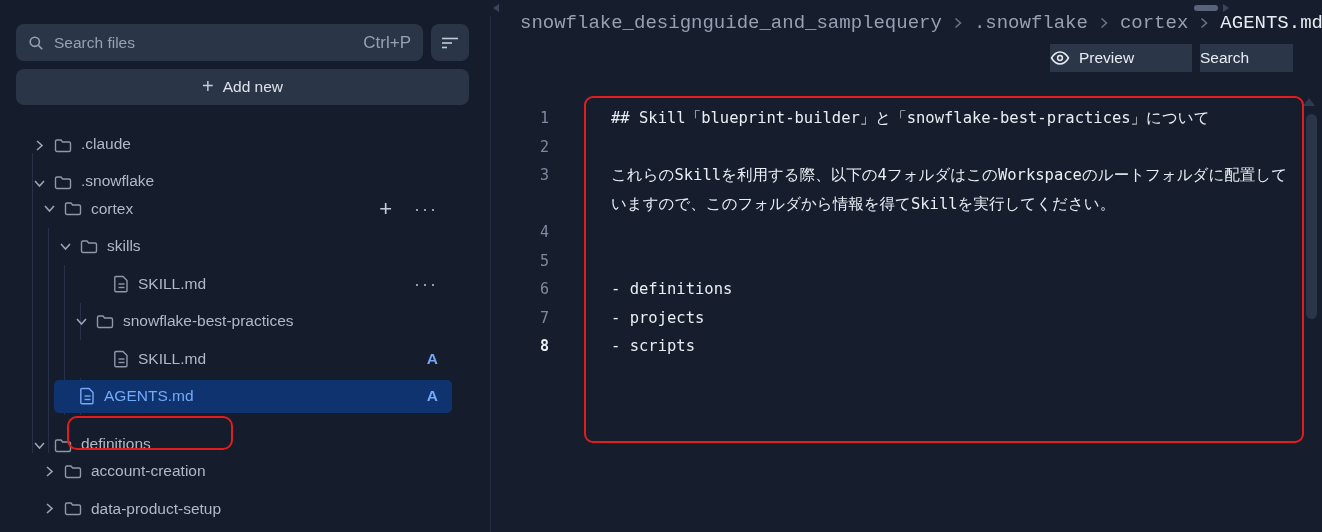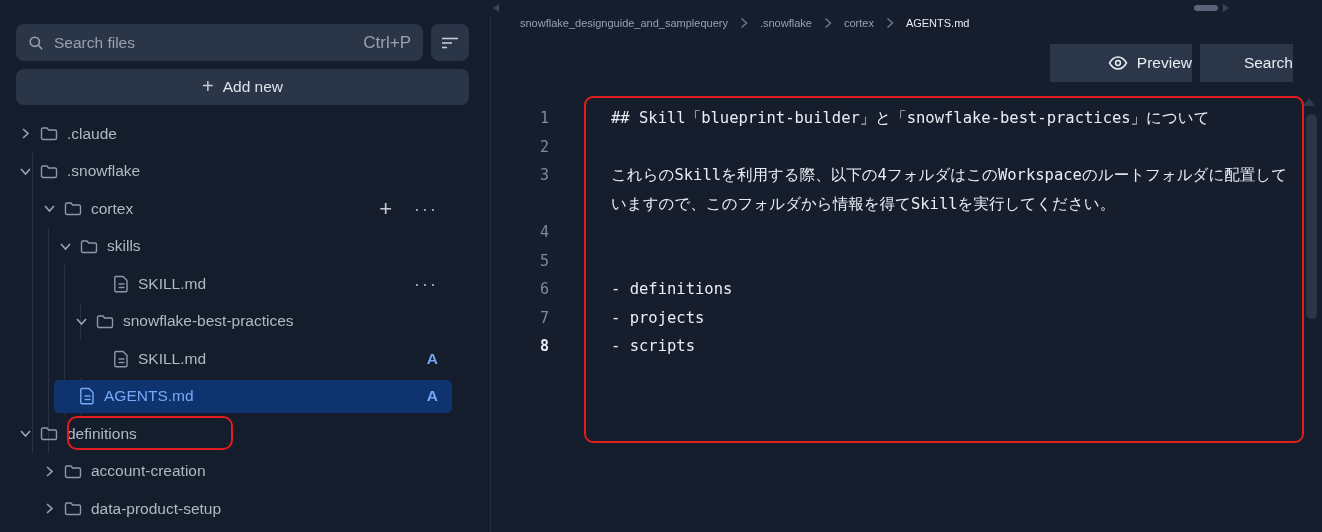--- a/index.html
+++ b/index.html
@@ -25,51 +25,51 @@
   .icon-btn { width:38px; height:37px; background:#2a3547; border-radius:8px; display:flex; align-items:center; justify-content:center; }
 
   .addnew-btn { position:absolute; top:53px; left:16px; right:21px; height:36px; background:#2a3547; border-radius:8px;
     display:flex; align-items:center; justify-content:center; gap:9px; color:#dde2ea; font-size:15.5px; cursor:pointer; }
   .plus-glyph { font-size:20px; font-weight:300; color:#c4cbd7; line-height:1; margin-top:-2px; }
 
   .tree { position:absolute; top:99px; left:0; right:0; bottom:0; overflow:hidden; }
   .trow { height:37.5px; display:flex; align-items:center; padding-right:52px; position:relative; cursor:pointer; }
   .trow > * { position:relative; z-index:1; }
   .trow.selected::before { content:""; position:absolute; left:54px; right:38px; top:2px; bottom:2px; background:#0f336f; border-radius:5px; z-index:0; }
-  .lvl0 { padding-left:18px; } .lvl1 { padding-left:42px; } .lvl2 { padding-left:58px; }
+  .lvl0 { padding-left:32px;align-items:flex-end; } .lvl1 { padding-left:42px; } .lvl2 { padding-left:58px; }
   .lvl3 { padding-left:74px; } .lvl4 { padding-left:114px; }
   .chev { width:14px; height:14px; margin-right:8px; flex:none; display:flex; align-items:center; justify-content:center; }
   .spacer { width:22px; flex:none; }
   .ticon { margin-right:9px; flex:none; display:flex; align-items:center; }
   .tlabel { font-size:15.5px; color:#b0b9c6; white-space:nowrap; }
   .selected .tlabel { color:#76a9f8; }
   .actions { margin-left:auto; display:flex; align-items:center; gap:22px; }
   .dots { color:#aab3c2; font-size:18px; letter-spacing:2px; line-height:1; }
   .plus-small { color:#c4cbd7; font-size:22px; font-weight:300; line-height:1; }
   .badge { margin-left:auto; color:#74a7f8; font-weight:700; font-size:15.5px; }
 
   .guide { position:absolute; width:1px; background:#27324a; z-index:0; }
 
   .annot { position:absolute; border:2.5px solid #e11d1d; pointer-events:none; z-index:6; }
   .annot-file { left:67px; top:400px; width:166px; height:34px; border-radius:10px; }
 
   
   .main { position:absolute; left:492px; top:0; width:830px; height:532px; background:#161e2d; }
 
-  .crumbs { position:absolute; left:28px; top:12px; height:22px; display:flex; align-items:center; gap:12px; font-size:11px; color:#96a0b1; white-space:nowrap; }
+  .crumbs { position:absolute; left:28px; top:12px; height:22px; display:flex; align-items:center; gap:12px; font-size:19px; color:#96a0b1; white-space:nowrap;font-family:Liberation Mono, monospace; }
   .crumb { color:#96a0b1; }
   .crumb.current { color:#e8ecf2; }
   .crumb-sep { display:flex; align-items:center; }
 
   .hthumb { position:absolute; left:702px; top:5px; width:24px; height:6px; border-radius:3px; background:#59647a; }
   .harrow { position:absolute; top:4px; width:0; height:0; border-top:4px solid transparent; border-bottom:4px solid transparent; }
   .harrow.left  { left:1px;  border-right:6px solid #3a455b; }
   .harrow.right { left:731px; border-left:6px solid #3a455b; }
 
-  .btn { position:absolute; top:44px; height:38px; background:#2b3648; border-radius:0; display:flex; align-items:center; justify-content:flex-end; gap:9px; color:#e9edf3; font-size:15.5px; cursor:pointer; }
+  .btn { position:absolute; top:44px; height:28px; background:#2b3648; border-radius:0; display:flex; align-items:center; justify-content:flex-start; gap:9px; color:#e9edf3; font-size:15.5px; cursor:pointer; }
   .btn-preview { left:558px; width:142px; }
   .btn-share { left:708px; width:93px; }
 
   .code { position:absolute; left:0; top:104px; right:0; }
   .cline { display:flex; align-items:flex-start; }
   .lnum { width:57px; flex:none; text-align:right; font-family:"DejaVu Sans Mono", monospace; font-size:15px; line-height:28.5px; color:#7e8aa0; }
   .lnum.active { color:#e9eef4; font-weight:700; }
   .ltext { margin-left:62px; width:680px; font-family:"DejaVu Sans Mono", monospace; font-size:15.5px; line-height:28.5px; color:#e9eef4; white-space:pre-wrap; overflow-wrap:anywhere; min-height:28.5px; }
   .annot-code { left:92px; top:96px; width:720px; height:347px; border-radius:9px; }
 

